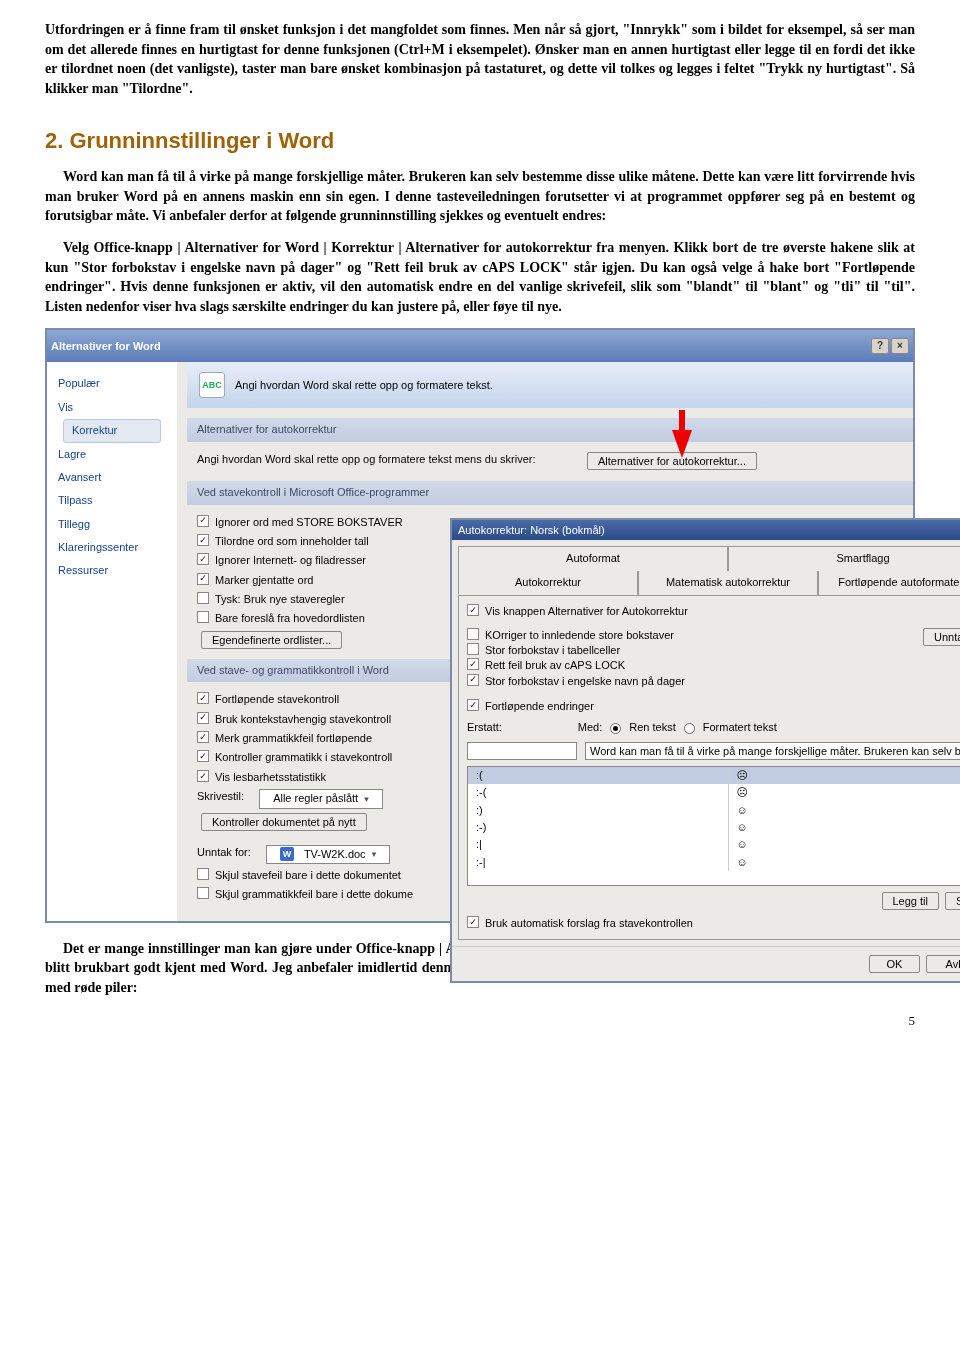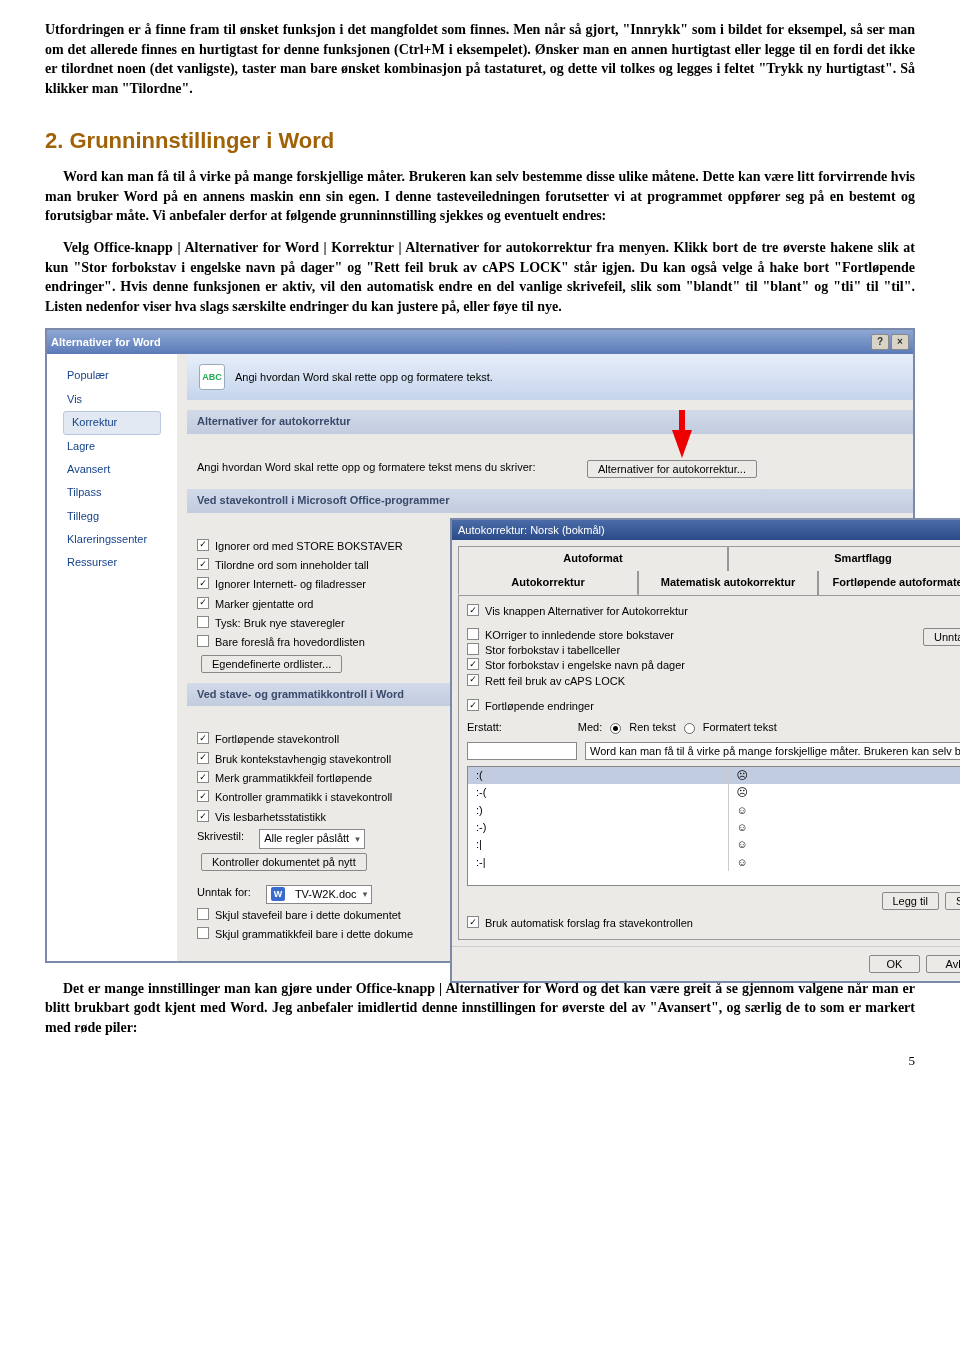--- a/index.html
+++ b/index.html
@@ -4,46 +4,46 @@
 <style>
 * { margin:0; padding:0; box-sizing:border-box; }
 body { font-family:Georgia,'Times New Roman',serif; font-size:14px; color:#000; background:#fff; width:960px; margin:0 auto; padding:20px 45px; line-height:1.4; }
 .paragraph { margin-bottom:12px; text-align:justify;font-weight:bold; }
 .paragraph.indent { text-indent:18px; }
 h2 { font-family:Verdana,Geneva,sans-serif; color:#a16207; font-size:22px; font-weight:bold; margin:28px 0 10px; }
 .page-num { text-align:right; margin-top:14px; font-size:13px; }
 
 
 .dlg1 { border:2px solid #7a8aa8; background:#eceae6; width:870px; font-family:Tahoma,Arial,sans-serif; font-size:11px; margin:12px 0 16px; position:relative; }
-.dlg1 .titlebar { background:linear-gradient(#8ea8d4,#5b7ab8); color:#fff; height:24px; display:flex; align-items:center; padding:0 4px; font-weight:bold; font-size:11px; }
+.dlg1 .titlebar { background:linear-gradient(#8ea8d4,#5b7ab8); color:#fff; height:32px; display:flex; align-items:center; padding:0 4px; font-weight:bold; font-size:11px; }
 .dlg1 .titlebar .spacer { flex:1; }
 .titlebtn { width:18px; height:16px; background:#d9d4c7; border:1px solid #888; border-radius:2px; margin-left:2px; display:flex; align-items:center; justify-content:center; font-size:10px; color:#333; font-family:Arial; font-weight:bold; }
 .dlg1 .body1 { display:flex; }
 .sidebar { width:130px; background:#fff; padding:10px 0; }
-.sidebar-item { padding:4px 20px; color:#15428b; font-size:11px; cursor:pointer; }
+.sidebar-item { padding:4px 11px; color:#15428b; font-size:11px; cursor:pointer; }
 .sidebar-item.selected { background:#e3e9f3; border:1px solid #b9c7df; border-radius:3px; margin:0 16px; padding:3px 8px; }
 .main1 { flex:1; background:#eceae6; padding:0px 0 8px 10px; }
 .banner { background:linear-gradient(#e7eef9,#c5d4ec); padding:10px 12px; display:flex; align-items:center; gap:10px; margin-bottom:10px; }
 .banner-icon { width:26px; height:26px; background:#fff; border:1px solid #9ab; border-radius:3px; display:flex; align-items:center; justify-content:center; font-size:9px; color:#2a5; font-weight:bold; }
-.section-hdr { background:linear-gradient(#d2dae9,#c2cce0); padding:4px 10px; font-weight:bold; color:#3a4a6a; margin-bottom:24px; }
+.section-hdr { background:linear-gradient(#d2dae9,#c2cce0); padding:4px 10px; font-weight:normal; color:#3a4a6a; margin-bottom:8px; }
 .row { display:flex; align-items:flex-start; padding:2px 10px; gap:6px; }
 .chk { width:12px; height:12px; border:1px solid #888; background:#fff; display:inline-flex; align-items:center; justify-content:center; font-size:9px; color:#000; flex-shrink:0; }
 .chk.on::before { content:"✓"; }
 .btn { background:#eceae6; border:1px solid #888; border-radius:2px; padding:2px 10px; font-size:11px; cursor:pointer; font-family:Tahoma,Arial,sans-serif; }
-.select { border:1px solid #888; background:#fff; padding:1px 4px; font-size:11px; display:inline-flex; align-items:center; gap:6px; }
+.select { border:1px solid #888; background:#fff; padding:1px 13px; font-size:11px; display:inline-flex; align-items:center; gap:6px; }
 .select::after { content:"▾"; font-size:9px; color:#555; }
 .red-arrow { position:absolute; left:625px; top:100px; width:0; height:0; border-left:10px solid transparent; border-right:10px solid transparent; border-top:28px solid #e00; z-index:5; }
 .red-arrow::before { content:""; position:absolute; left:-3px; top:-48px; width:6px; height:22px; background:#e00; }
 
 
 .dlg2 { position:absolute; left:403px; top:188px; width:556px; border:2px solid #7a8aa8; background:#eceae6; z-index:10; font-family:Tahoma,Arial,sans-serif; font-size:11px; }
 .dlg2 .titlebar2 { background:linear-gradient(#4a6aa8,#2a4a88); color:#fff; height:20px; display:flex; align-items:center; padding:0 6px; font-size:11px; }
 .dlg2 .titlebar2 .spacer { flex:1; }
 .tabs { display:flex; margin:6px 6px 0; }
-.tab { flex:1; text-align:center; padding:4px 6px; background:#eceae6; border:1px solid #999; border-bottom:none; font-size:11px;font-weight:bold; }
+.tab { flex:1; text-align:center; padding:4px 6px; background:#eceae6; border:1px solid #999; border-bottom:none; font-size:11px; }
 .tab-row2 { display:flex; margin:0 6px; }
 .tab-row2 .tab { border-top:none; }
 .tab.active { background:#eceae6; border-bottom:1px solid #eceae6; position:relative; z-index:2; }
 .tabpanel { border:1px solid #999; margin:0 6px 6px; padding:8px; background:#eceae6; }
 .replace-row { display:flex; align-items:center; gap:8px; margin:6px 0; }
 .radio { width:11px; height:11px; border:1px solid #666; border-radius:50%; background:#fff; display:inline-flex; align-items:center; justify-content:center; }
 .radio.on::before { content:""; width:5px; height:5px; background:#000; border-radius:50%; }
 .txtfield { background:#fff; border:1px solid #888; padding:2px 4px; font-size:11px; width:100%; height:18px; font-family:Tahoma,Arial,sans-serif; }
 .listbox { background:#fff; border:1px solid #888; height:120px; overflow:hidden; }
 .listbox table { width:100%; border-collapse:collapse; font-size:11px; }
@@ -193,25 +193,25 @@
           <div class="row" style="padding:0">
               <span class="chk"></span>
               <span>KOrriger to innledende store bokstaver</span>
             </div>
           <div class="row" style="padding:0">
               <span class="chk"></span>
               <span>Stor forbokstav i tabellceller</span>
             </div>
           <div class="row" style="padding:0">
               <span class="chk on"></span>
+              <span>Rett feil bruk av cAPS LOCK</span>
+            </div>
+          <div class="row" style="padding:0">
+              <span class="chk on"></span>
               <span>Stor forbokstav i engelske navn på dager</span>
-            </div>
-          <div class="row" style="padding:0">
-              <span class="chk on"></span>
-              <span>Rett feil bruk av cAPS LOCK</span>
             </div>
         </div>
         <button class="btn">Unntak...</button>
       </div>
       <div style="height:10px"></div>
       <div class="row" style="padding:0">
           <span class="chk on"></span>
           <span>Fortløpende endringer</span>
         </div>
       <div class="replace-row">

